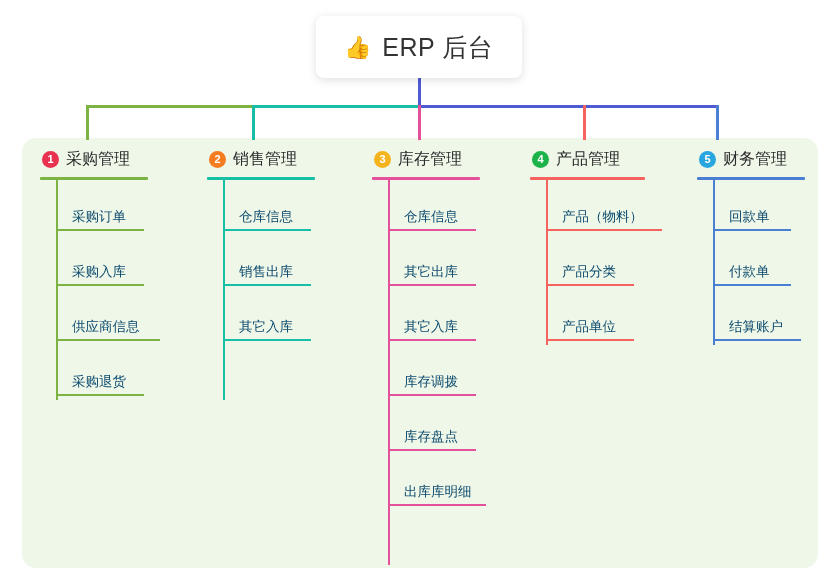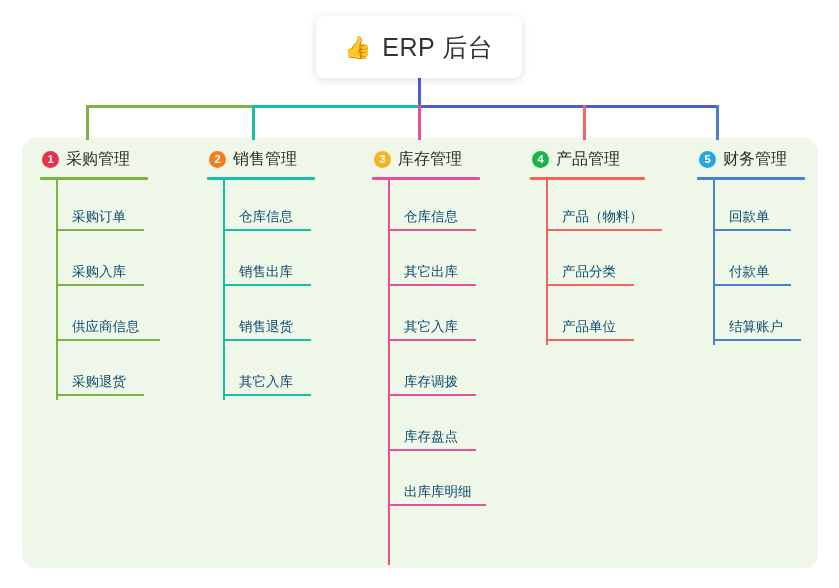--- a/index.html
+++ b/index.html
@@ -157,24 +157,20 @@
           <div class="spine" style="background: rgb(22, 191, 166); height: 220px;"></div>
           <div class="kid">
             <span class="kid-label">仓库信息</span>
             <div class="kid-rule" style="width: 88px; background: rgb(22, 191, 166);"></div>
           </div>
           <div class="kid">
             <span class="kid-label">销售出库</span>
             <div class="kid-rule" style="width: 88px; background: rgb(22, 191, 166);"></div>
           </div>
           <div class="kid">
-            <span class="kid-label">销售退货</span>
-            <div class="kid-rule" style="width: 88px; background: rgb(22, 191, 166);"></div>
-          </div>
-          <div class="kid">
             <span class="kid-label">其它入库</span>
             <div class="kid-rule" style="width: 88px; background: rgb(22, 191, 166);"></div>
           </div>
         </div>
       </div>
       <div class="col" style="left: 372px; width: 150px;">
         <div class="col-head">
           <span class="badge" style="background: rgb(245, 179, 29);">3</span>
           <span class="head-label">库存管理</span>
         </div>

